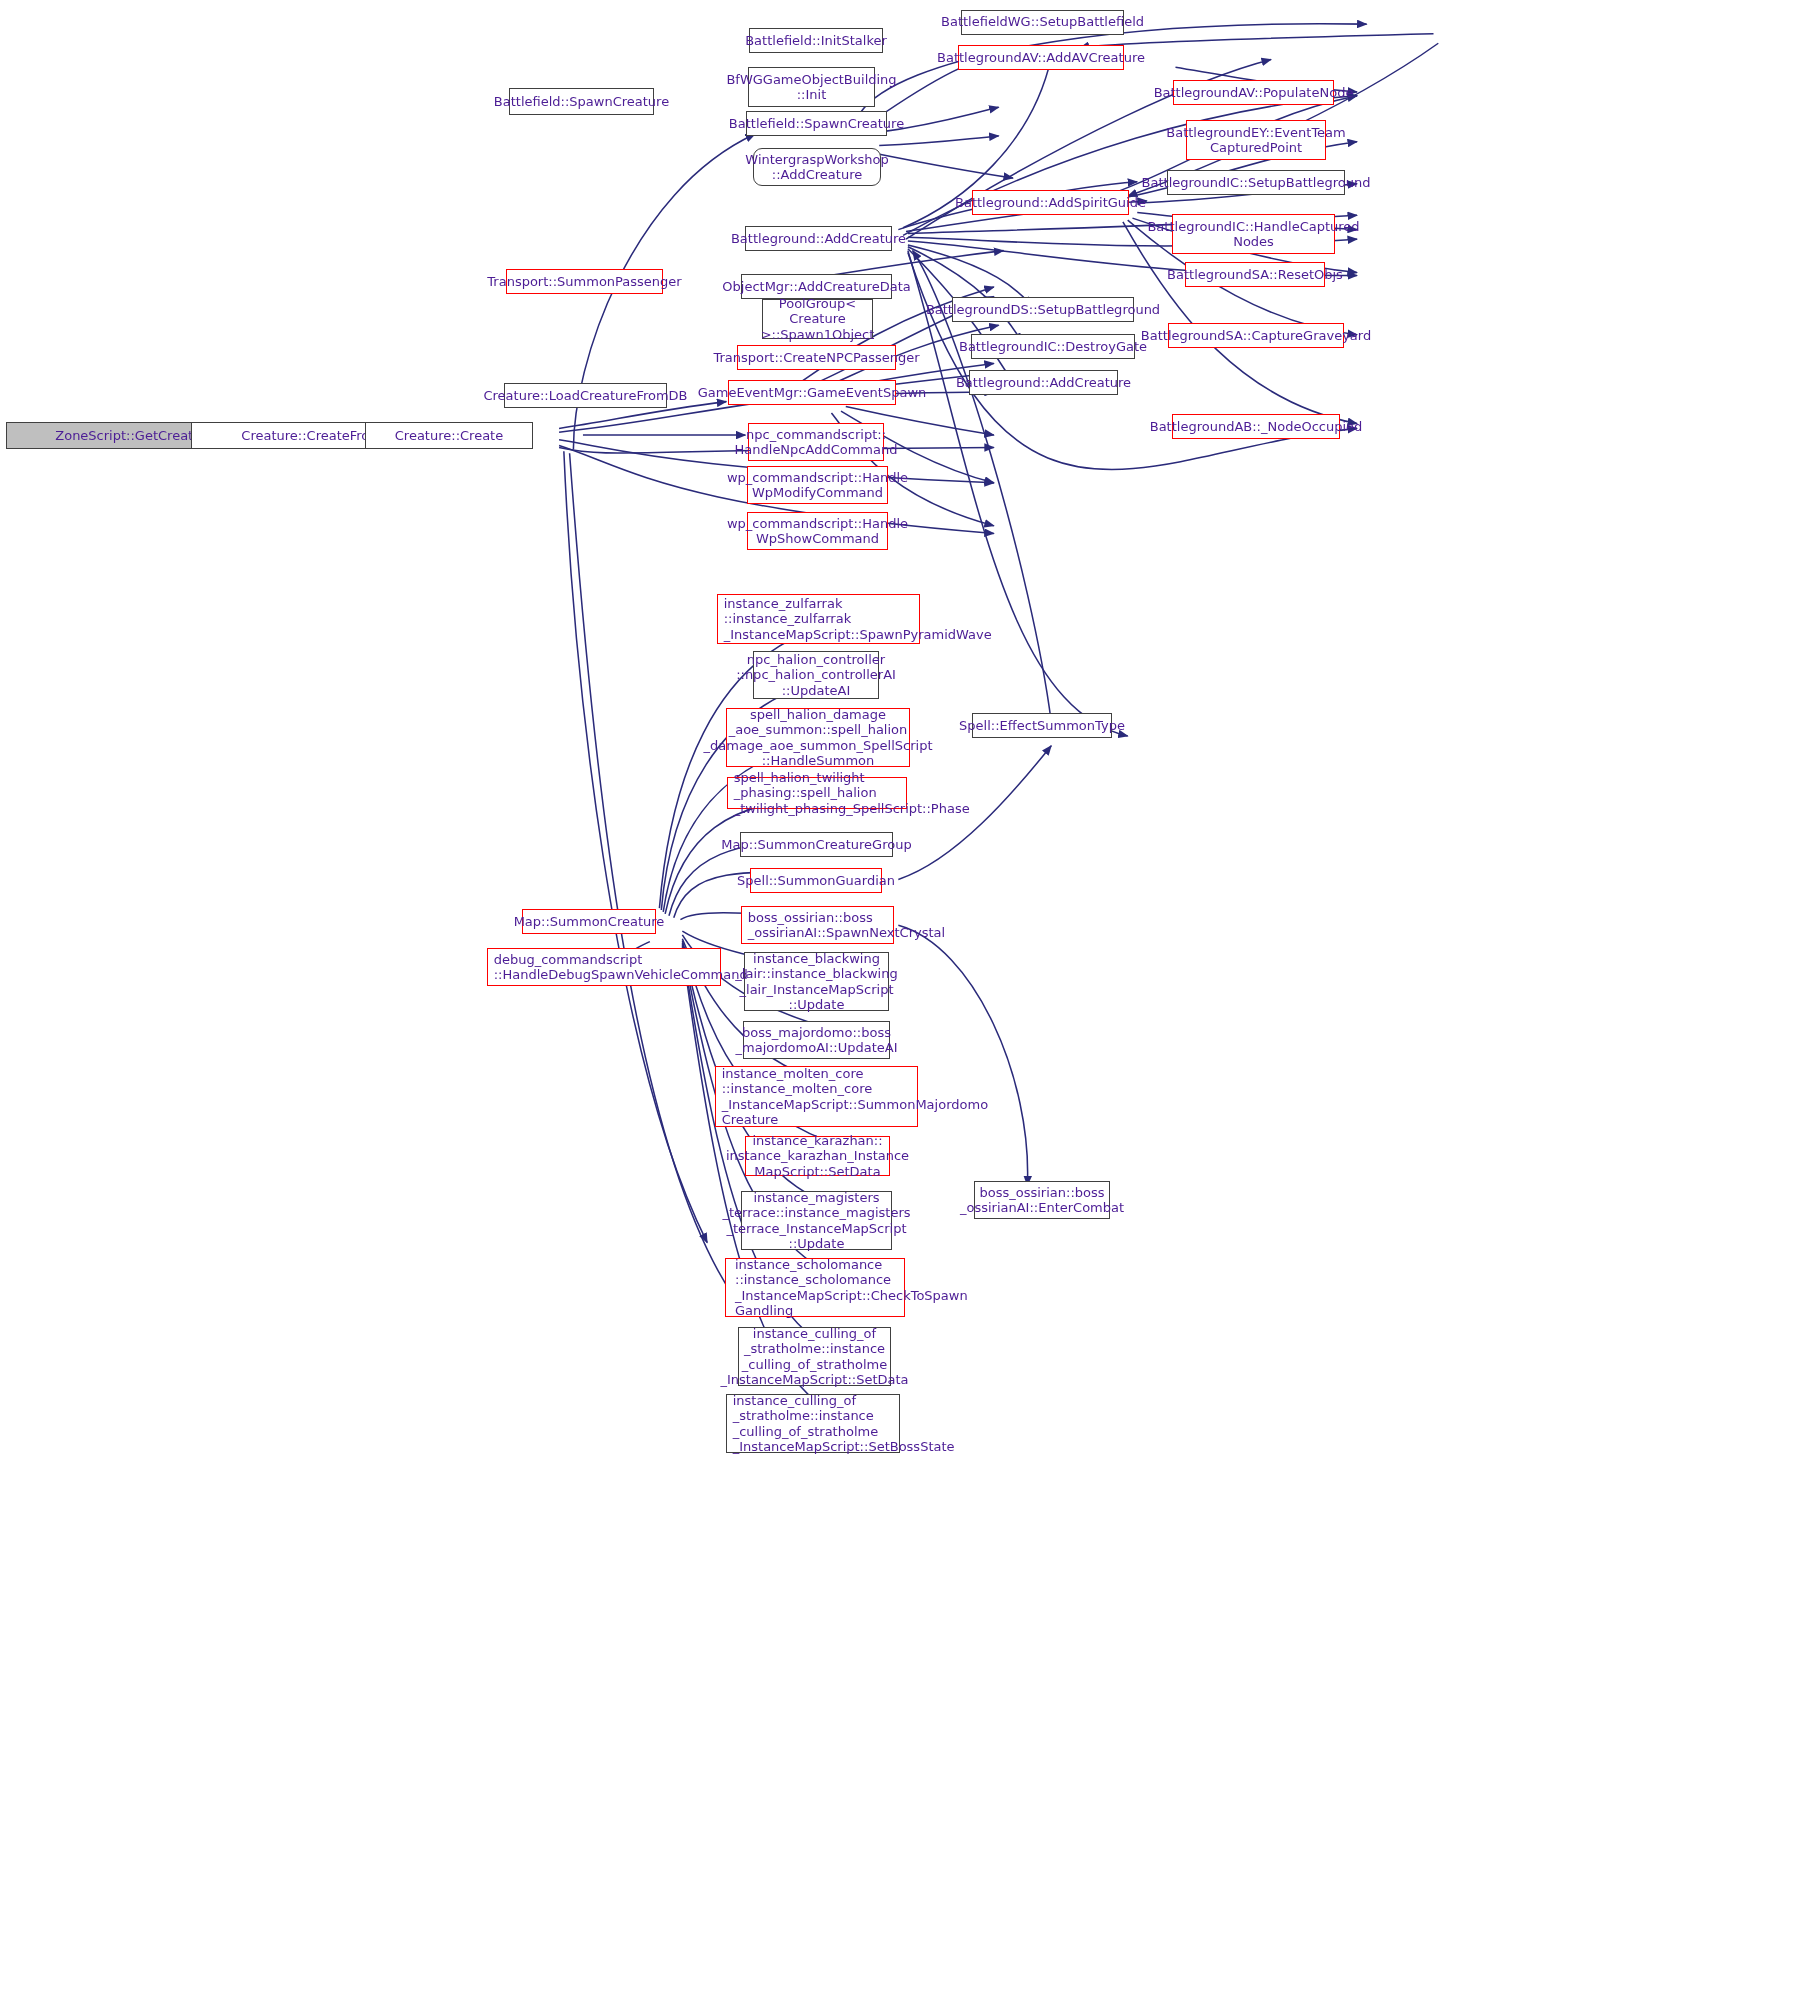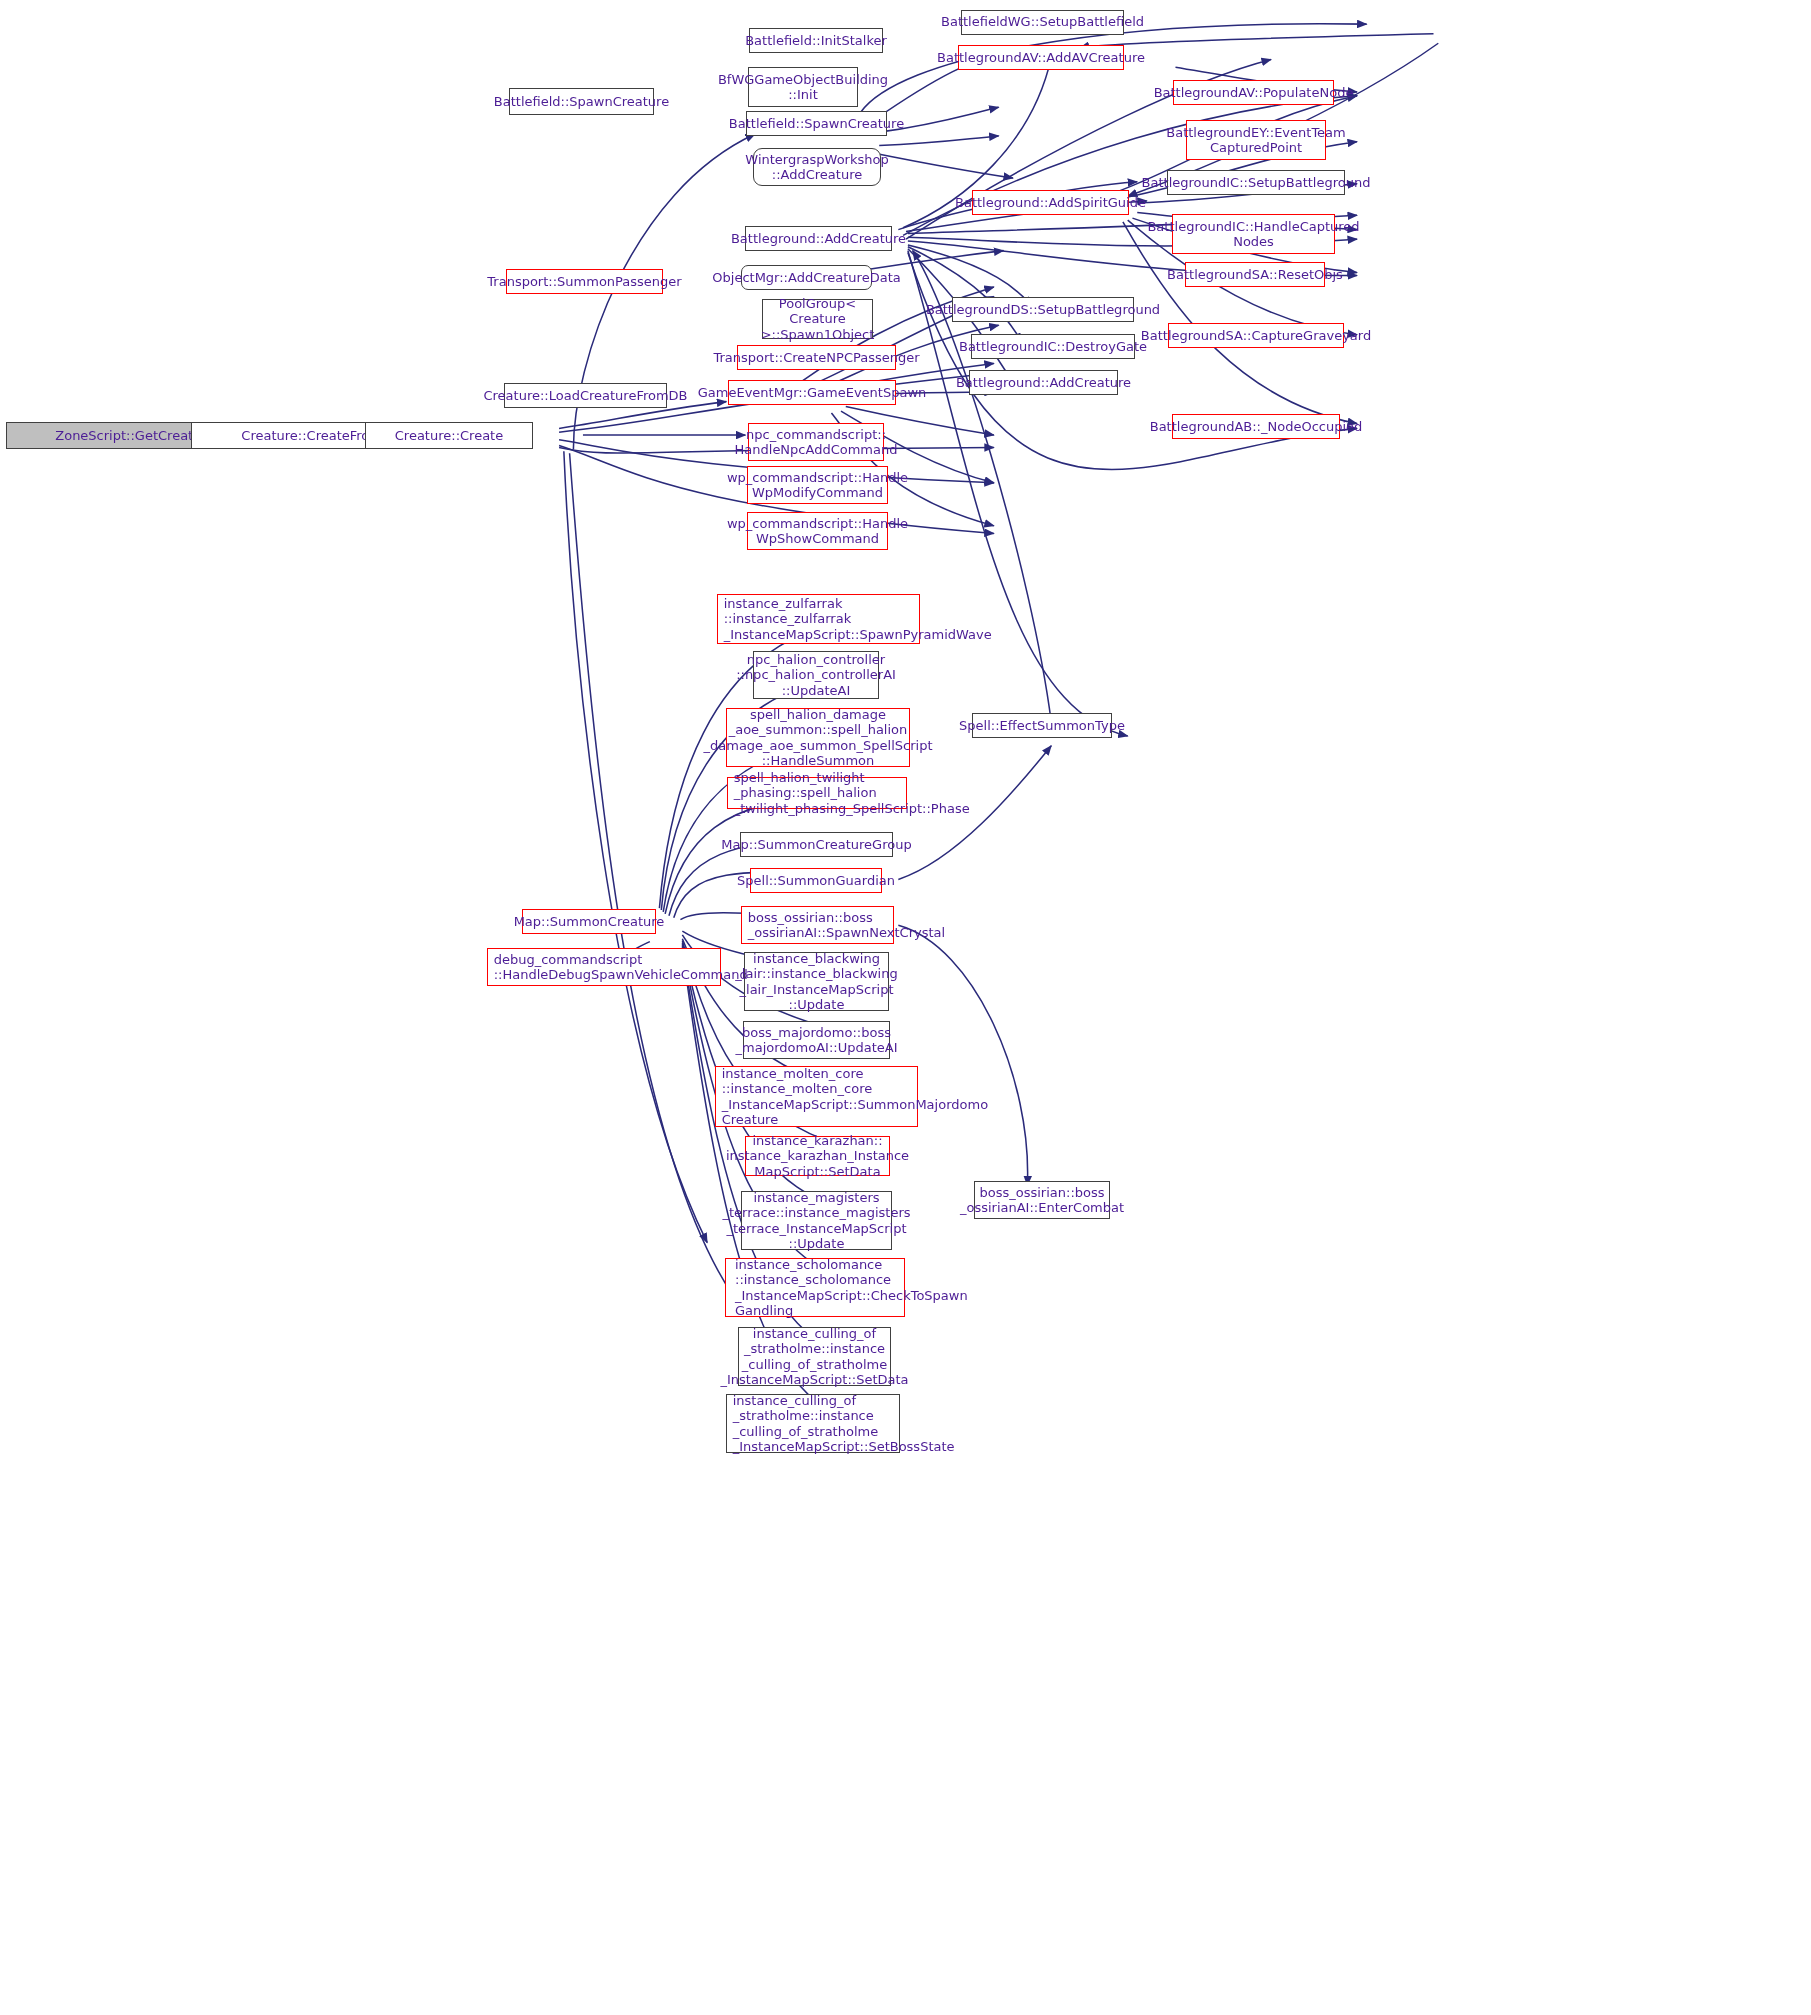--- a/index.html
+++ b/index.html
@@ -112,21 +112,21 @@
   <div class="node root" style="left:5.7px;top:422px;width:293px;height:27px;">ZoneScript::GetCreatureEntry</div>
 
   <div class="node" style="left:191px;top:422px;width:275px;height:27px;left:191px;">Creature::CreateFromProto</div>
 
   <div class="node" style="left:365px;top:422px;width:168px;height:27px;">Creature::Create</div>
 
   <div class="node" style="left:509px;top:88px;width:145px;height:27px;">Battlefield::SpawnCreature</div>
 
   <div class="node" style="left:749px;top:28px;width:134px;height:25px;">Battlefield::InitStalker</div>
 
-  <div class="node" style="left:748px;top:67px;width:110px;height:40px;">BfWGGameObjectBuilding
+  <div class="node" style="left:748px;top:67px;width:127px;height:40px;">BfWGGameObjectBuilding
 ::Init</div>
 
   <div class="node" style="left:746px;top:111px;width:141px;height:25px;">Battlefield::SpawnCreature</div>
 
   <div class="node" style="left:753px;top:148px;width:128px;height:38px;border-radius:9px;">WintergraspWorkshop
 ::AddCreature</div>
 
   <div class="node" style="left:961px;top:9.6px;width:163px;height:25px;">BattlefieldWG::SetupBattlefield</div>
 
   <div class="node red" style="left:958px;top:45px;width:166px;height:25px;">BattlegroundAV::AddAVCreature</div>
@@ -144,21 +144,21 @@
 Nodes</div>
 
   <div class="node red" style="left:1185px;top:262px;width:140px;height:25px;">BattlegroundSA::ResetObjs</div>
 
   <div class="node red" style="left:1168px;top:323px;width:176px;height:25px;">BattlegroundSA::CaptureGraveyard</div>
 
   <div class="node red" style="left:1172px;top:414px;width:168px;height:25px;">BattlegroundAB::_NodeOccupied</div>
 
   <div class="node" style="left:745px;top:226px;width:147px;height:25px;">Battleground::AddCreature</div>
 
-  <div class="node" style="left:741px;top:265px;width:131px;height:25px;border-radius:7px;">ObjectMgr::AddCreatureData</div>
+  <div class="node" style="left:741px;top:274px;width:151px;height:25px;">ObjectMgr::AddCreatureData</div>
 
   <div class="node" style="left:762px;top:299px;width:111px;height:40px;">PoolGroup&lt; Creature
 &gt;::Spawn1Object</div>
 
   <div class="node red" style="left:737px;top:345px;width:159px;height:25px;">Transport::CreateNPCPassenger</div>
 
   <div class="node red" style="left:728px;top:380px;width:168px;height:25px;">GameEventMgr::GameEventSpawn</div>
 
   <div class="node" style="left:952px;top:297px;width:182px;height:25px;">BattlegroundDS::SetupBattleground</div>
 

